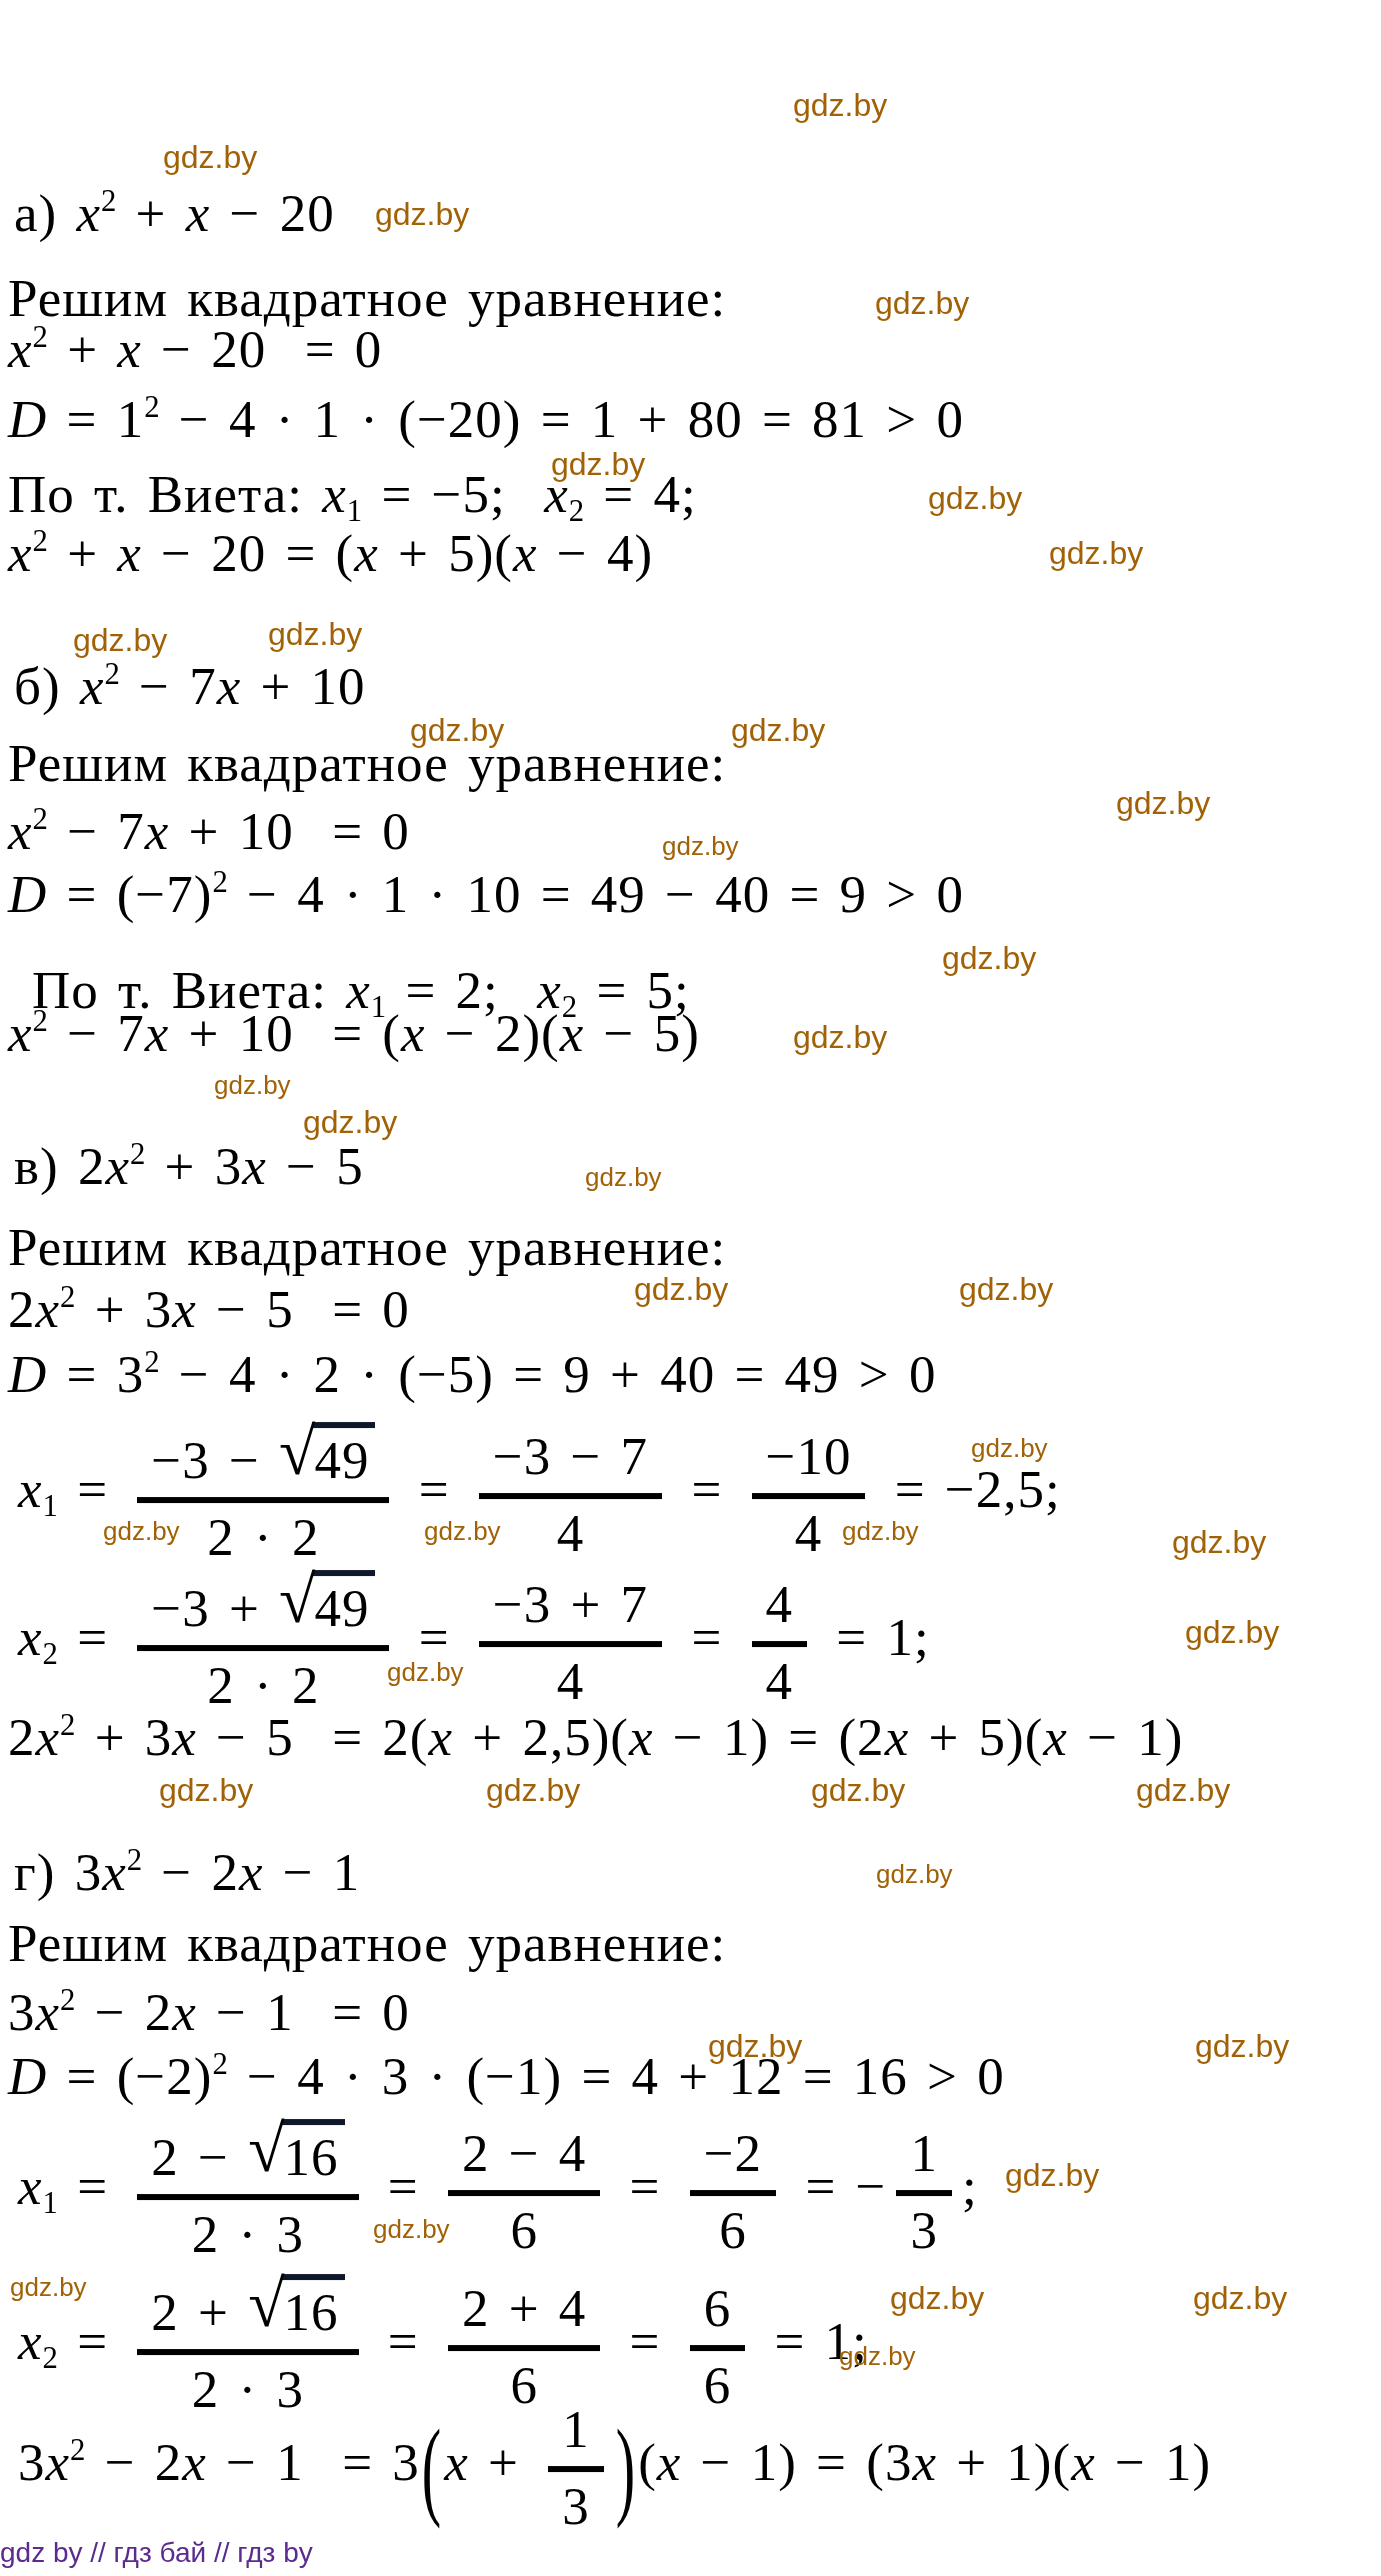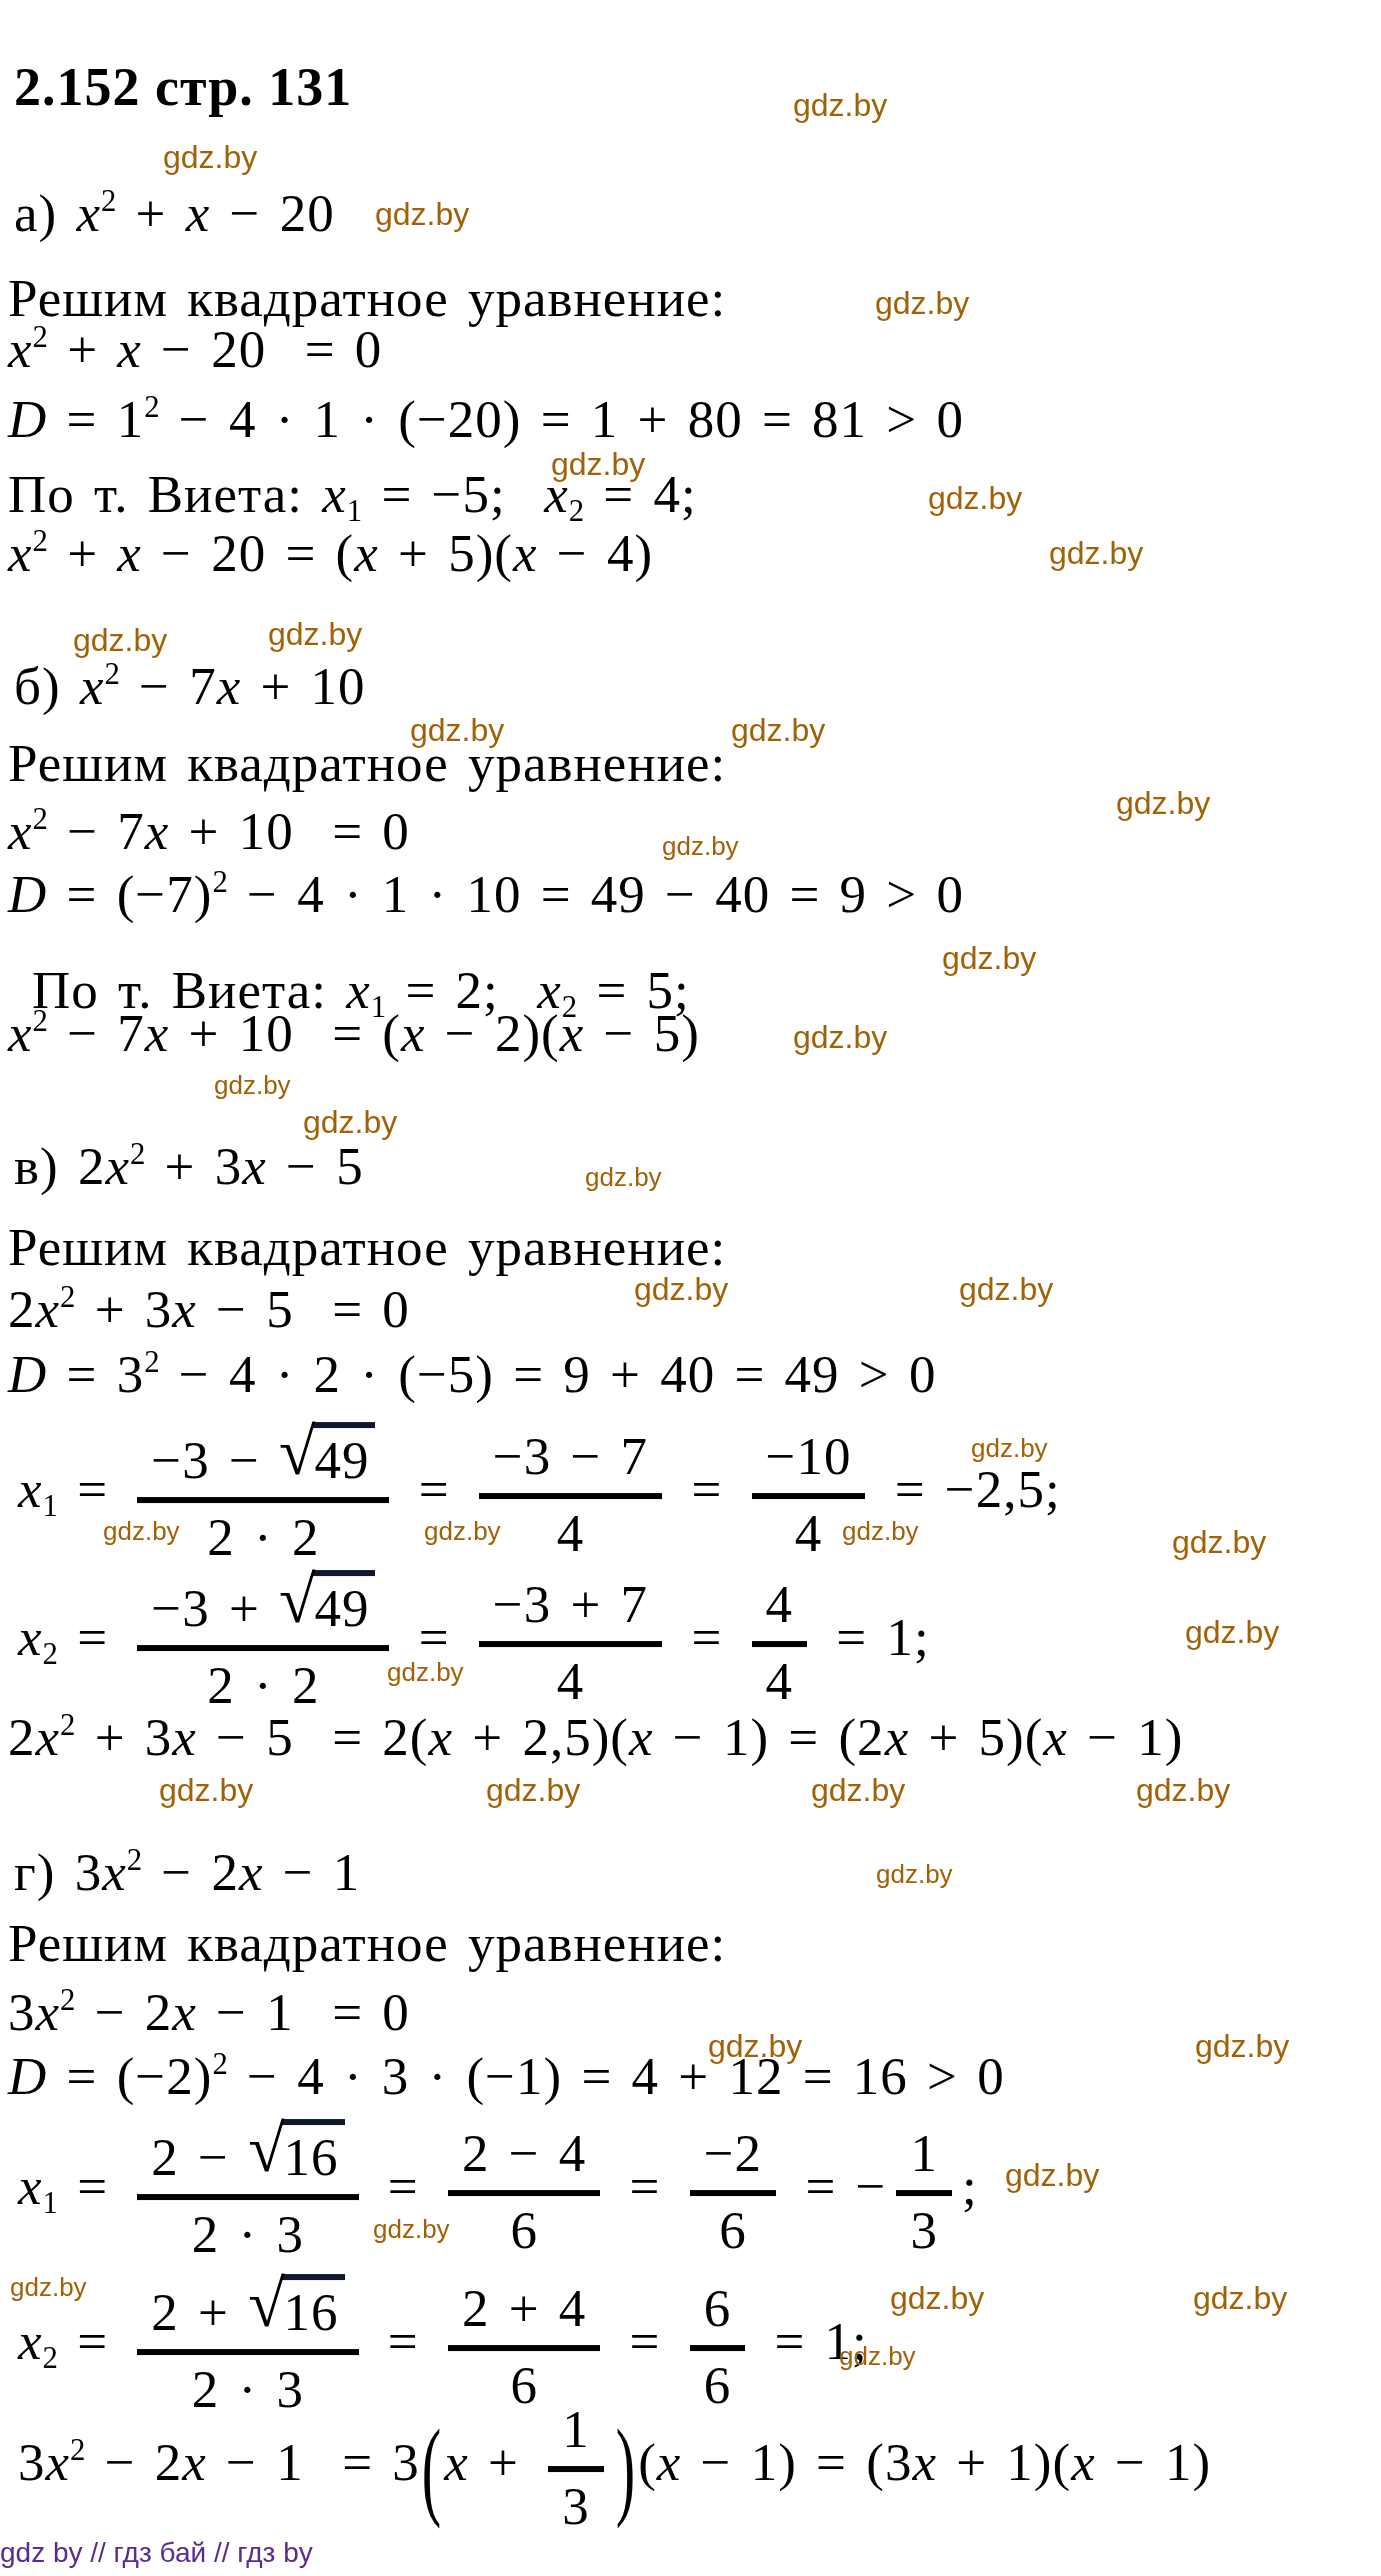--- a/index.html
+++ b/index.html
@@ -25,21 +25,20 @@
   .bigp{display:inline-block;vertical-align:middle;transform:scaleY(1.9);
         font-size:1.1em;font-weight:300;padding:0 2px;}
   .wm{position:absolute;font-family:"Liberation Sans","DejaVu Sans",sans-serif;
       font-size:32px;color:#a16207;white-space:nowrap;letter-spacing:0;}
   .wm.small{font-size:26px;}
 </style>
 </head>
 <body>
 
 <div id="page" style="background: rgb(255, 255, 255);">
-  <div id="ttl">2.152 стр. 131</div>
   <div id="content">
       <div class="line label" style="left: 14px; top: 183px;">а) <i>x</i><sup>2</sup> + <i>x</i> − 20</div>
       <div class="line text" style="left: 8px; top: 268px;">Решим квадратное уравнение:</div>
       <div class="line math" style="left: 8px; top: 319px;"><i>x</i><sup>2</sup> + <i>x</i> − 20  = 0</div>
       <div class="line math" style="left: 8px; top: 389px;"><i>D</i> = 1<sup>2</sup> − 4 · 1 · (−20) = 1 + 80 = 81 &gt; 0</div>
       <div class="line math" style="left: 8px; top: 464px;">По т. Виета: <i>x</i><sub>1</sub> = −5;  <i>x</i><sub>2</sub> = 4;</div>
       <div class="line math" style="left: 8px; top: 523px;"><i>x</i><sup>2</sup> + <i>x</i> − 20 = (<i>x</i> + 5)(<i>x</i> − 4)</div>
       <div class="line label" style="left: 14px; top: 656px;">б) <i>x</i><sup>2</sup> − 7<i>x</i> + 10</div>
       <div class="line text" style="left: 8px; top: 733px;">Решим квадратное уравнение:</div>
       <div class="line math" style="left: 8px; top: 801px;"><i>x</i><sup>2</sup> − 7<i>x</i> + 10  = 0</div>

